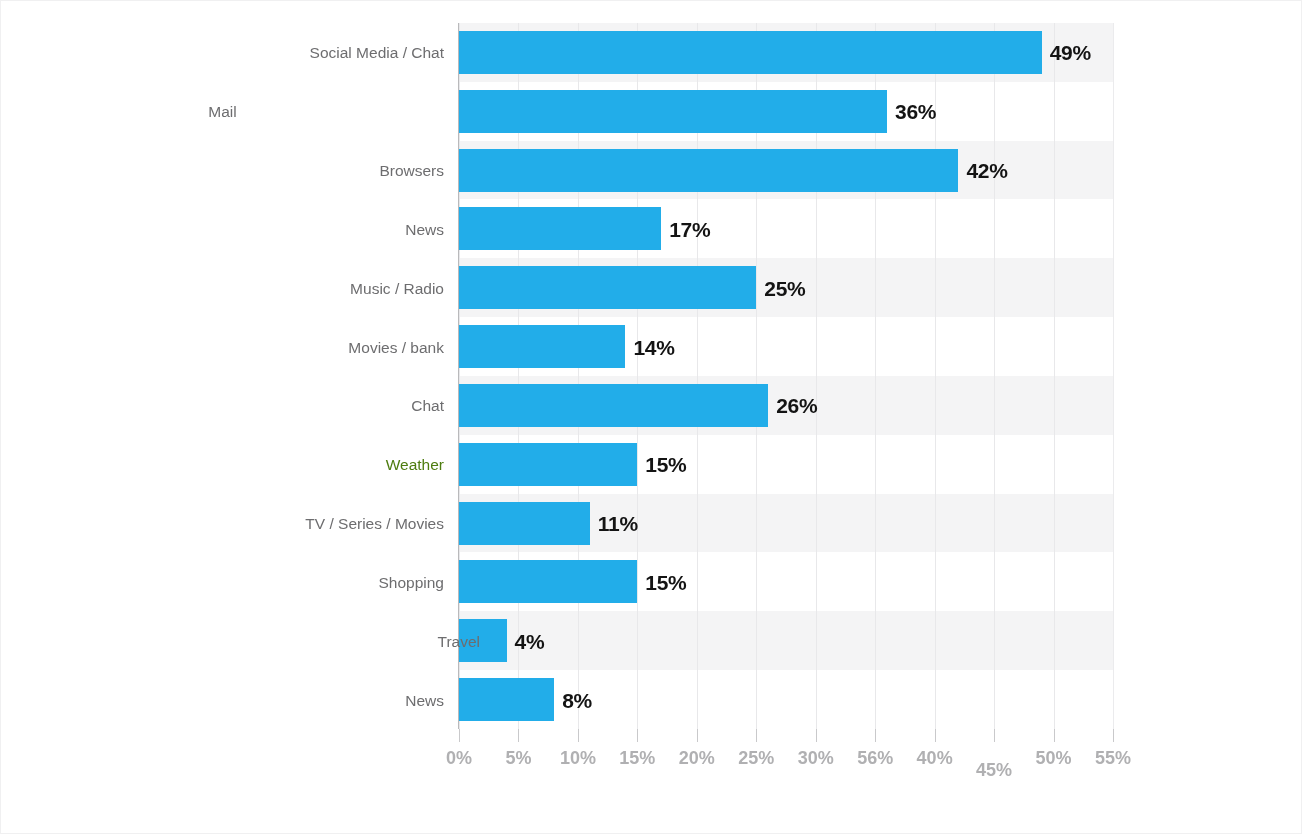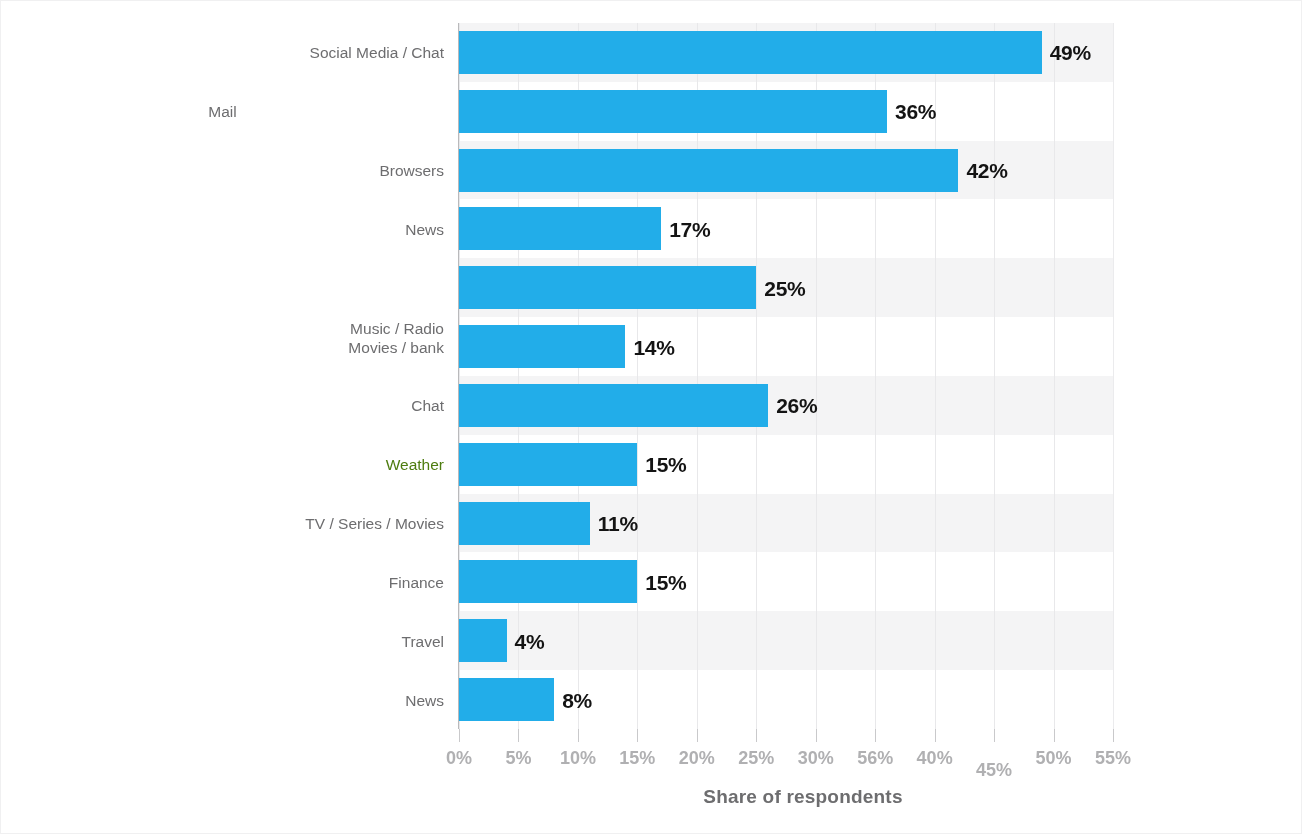--- a/index.html
+++ b/index.html
@@ -176,27 +176,27 @@
         </div>
     </div>
 
     <div id="yaxis"></div>
 
     <div id="cat-labels">
         <div class="cat-label" style="color: rgb(109, 109, 111); left: 0px; width: 443px; right: auto; top: 44.4167px;">Social Media / Chat</div>
         <div class="cat-label" style="color: rgb(109, 109, 111); left: 0px; width: 443px; right: auto; top: 103.25px; text-align: center;">Mail</div>
         <div class="cat-label" style="color: rgb(109, 109, 111); left: 0px; width: 443px; right: auto; top: 162.083px;">Browsers</div>
         <div class="cat-label" style="color: rgb(109, 109, 111); left: 0px; width: 443px; right: auto; top: 220.917px;">News</div>
-        <div class="cat-label" style="color: rgb(109, 109, 111); left: 0px; width: 443px; right: auto; top: 279.75px; margin-top: 40px;">Music / Radio</div>
+        <div class="cat-label" style="color: rgb(109, 109, 111); left: 0px; width: 443px; right: auto; top: 279.75px;">Music / Radio</div>
         <div class="cat-label" style="color: rgb(109, 109, 111); left: 0px; width: 443px; right: auto; top: 338.583px;">Movies / bank</div>
         <div class="cat-label" style="color: rgb(109, 109, 111); left: 0px; width: 443px; right: auto; top: 397.417px;">Chat</div>
         <div class="cat-label" style="color: #4d7c0f; left: 0px; width: 443px; right: auto; top: 456.25px;">Weather</div>
         <div class="cat-label" style="color: rgb(109, 109, 111); left: 0px; width: 443px; right: auto; top: 515.083px;">TV / Series / Movies</div>
-        <div class="cat-label" style="color: rgb(109, 109, 111); left: 0px; width: 443px; right: auto; top: 573.917px;">Finance</div>
-        <div class="cat-label" style="color: rgb(109, 109, 111); left: 0px; width: 443px; right: auto; top: 632.75px;">Travel</div>
+        <div class="cat-label" style="color: rgb(109, 109, 111); left: 0px; width: 443px; right: auto; top: 573.917px;">Shopping</div>
+        <div class="cat-label" style="color: rgb(109, 109, 111); left: 0px; width: 443px; right: auto; top: 632.75px; padding-left: 36px;">Travel</div>
         <div class="cat-label" style="color: rgb(109, 109, 111); left: 0px; width: 443px; right: auto; top: 691.583px;">News</div>
       </div>
     <div id="val-labels">
         <div class="value-label" style="color: rgb(20, 20, 20); left: 1048.65px; top: 41.4167px;">49%</div>
         <div class="value-label" style="color: rgb(20, 20, 20); left: 894.073px; top: 100.25px;">36%</div>
         <div class="value-label" style="color: rgb(20, 20, 20); left: 965.418px; top: 159.083px;">42%</div>
         <div class="value-label" style="color: rgb(20, 20, 20); left: 668.145px; top: 217.917px;">17%</div>
         <div class="value-label" style="color: rgb(20, 20, 20); left: 763.273px; top: 276.75px;">25%</div>
         <div class="value-label" style="color: rgb(20, 20, 20); left: 632.473px; top: 335.583px;">14%</div>
         <div class="value-label" style="color: rgb(20, 20, 20); left: 775.164px; top: 394.417px;">26%</div>
@@ -228,18 +228,15 @@
         <div class="tick-label" style="color: rgb(176, 176, 178); left: 665.818px; width: 60px;">20%</div>
         <div class="tick-label" style="color: rgb(176, 176, 178); left: 725.273px; width: 60px;">25%</div>
         <div class="tick-label" style="color: rgb(176, 176, 178); left: 784.727px; width: 60px;">30%</div>
         <div class="tick-label" style="color: rgb(176, 176, 178); left: 844.182px; width: 60px;">56%</div>
         <div class="tick-label" style="color: rgb(176, 176, 178); left: 903.636px; width: 60px;">40%</div>
         <div class="tick-label" style="color: rgb(176, 176, 178); left: 963.091px; width: 60px; margin-top: 12px;">45%</div>
         <div class="tick-label" style="color: rgb(176, 176, 178); left: 1022.55px; width: 60px;">50%</div>
         <div class="tick-label" style="color: rgb(176, 176, 178); left: 1082px; width: 60px;">55%</div>
       </div>
 
-    <div id="xaxis-title" style="color: rgb(109, 109, 111);">
-      <span>Share of respondents</span>
-    </div>
 
   </div>
 </div>
 
 </body></html>

